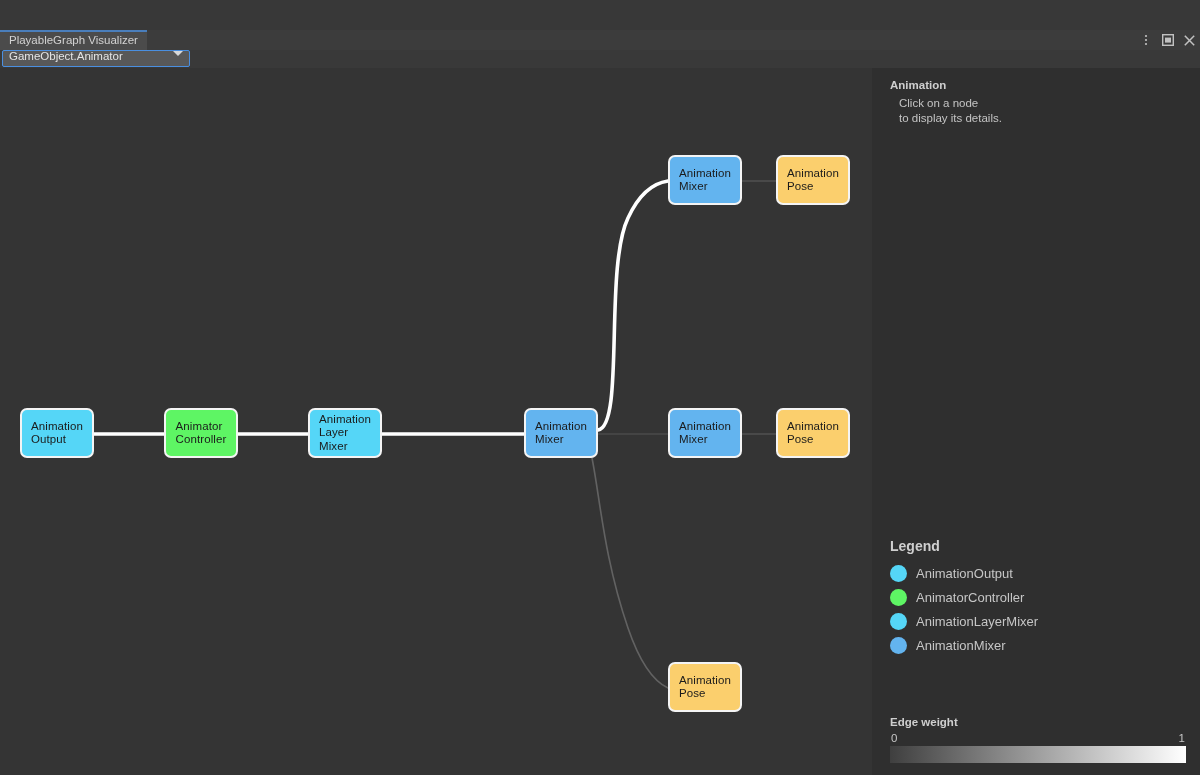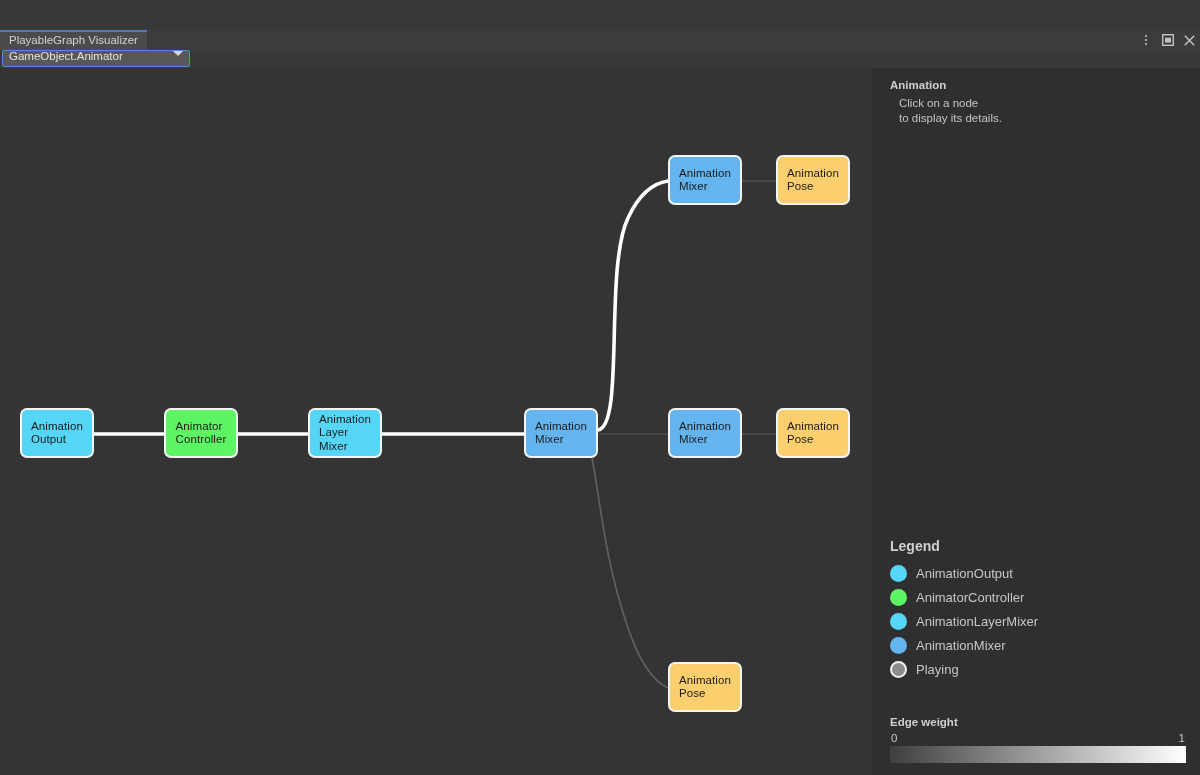--- a/index.html
+++ b/index.html
@@ -323,24 +323,20 @@
             <span class="legend-label">AnimatorController</span>
           </div>
           <div class="legend-row">
             <span class="legend-swatch" style="background: rgb(85, 214, 247);"></span>
             <span class="legend-label">AnimationLayerMixer</span>
           </div>
           <div class="legend-row">
             <span class="legend-swatch" style="background: rgb(99, 180, 239);"></span>
             <span class="legend-label">AnimationMixer</span>
           </div>
-          <div class="legend-row">
-            <span class="legend-swatch" style="background: rgb(140, 140, 140); border: 2px solid rgb(240, 240, 240);"></span>
-            <span class="legend-label">Playing</span>
-          </div>
         </div>
     </div>
 
     <div class="edgeweight">
       <div class="ew-title">Edge weight</div>
       <div class="ew-scale">
         <span class="ew-min">0</span>
         <span class="ew-max">1</span>
       </div>
       <div class="ew-bar" id="ew-bar" style="background: linear-gradient(to right, rgb(63, 63, 63) 0%, rgb(255, 255, 255) 100%);"></div>

